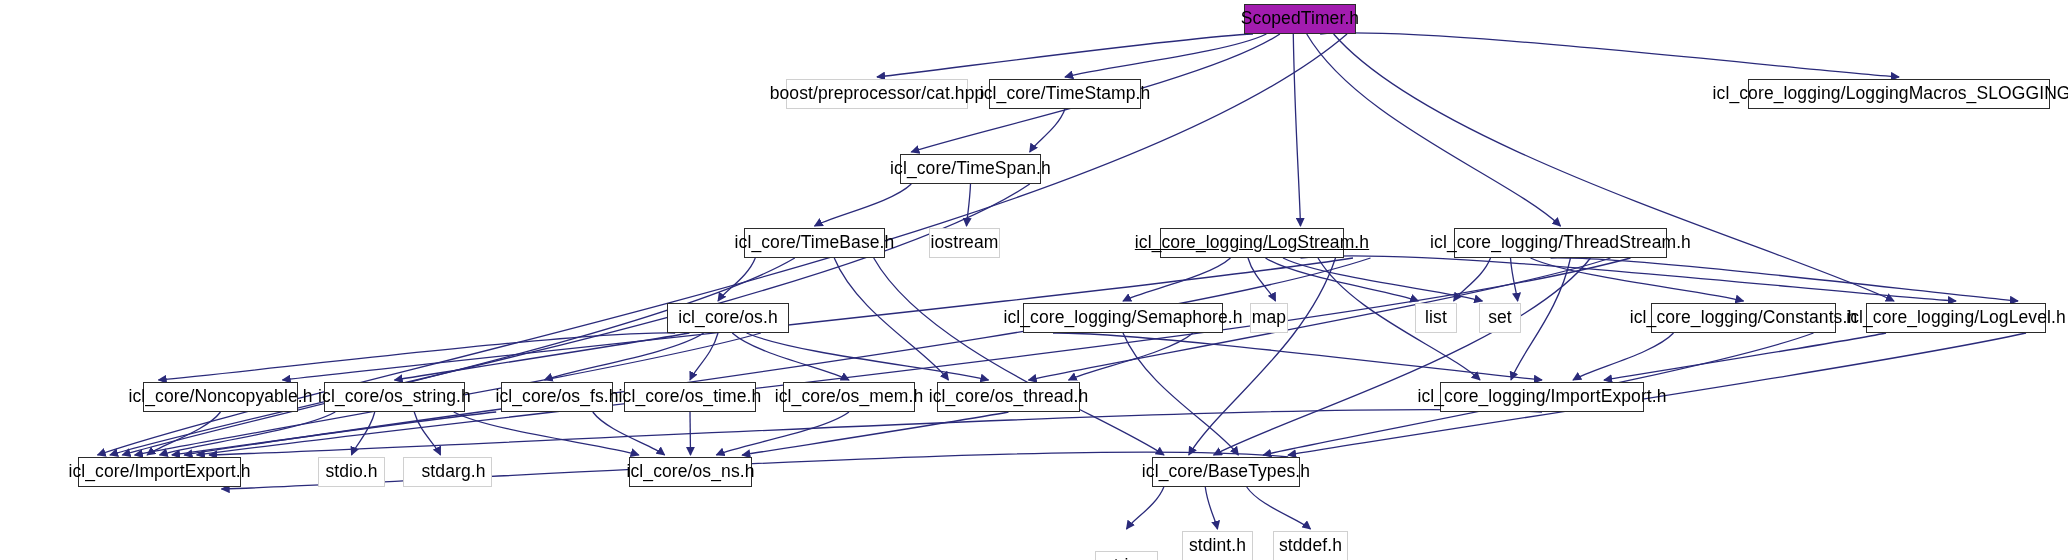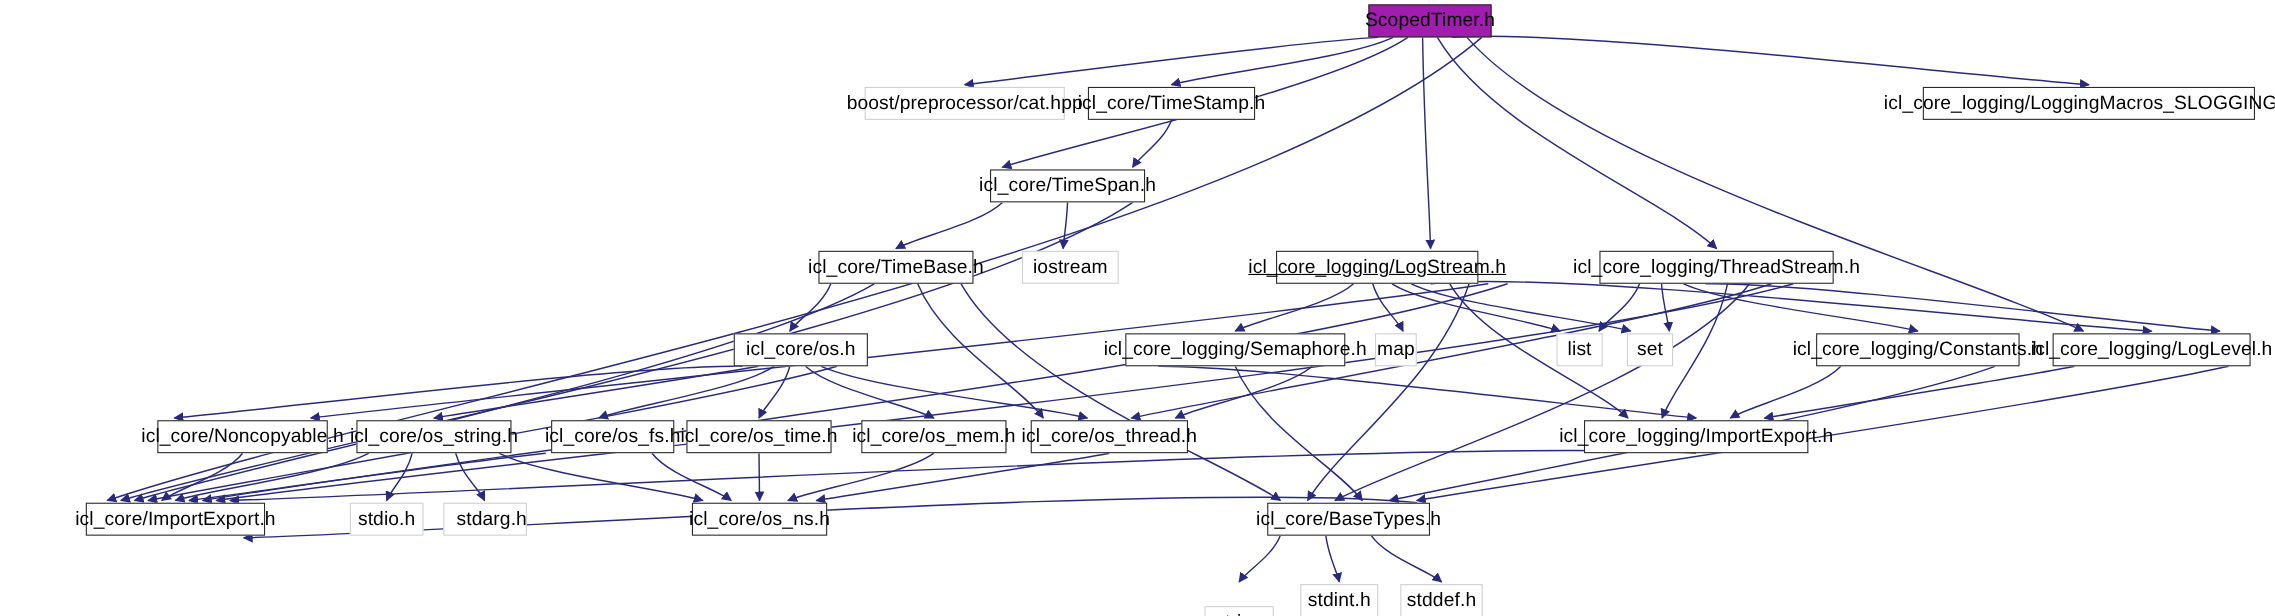--- a/index.html
+++ b/index.html
@@ -142,21 +142,21 @@
       </div>
       <div class="node solid" style="left: 1748px; top: 79px; width: 302px;">
         <span class="label">icl_core_logging/LoggingMacros_SLOGGING.h</span>
       </div>
       <div class="node solid" style="left: 900px; top: 154px; width: 141px;">
         <span class="label">icl_core/TimeSpan.h</span>
       </div>
       <div class="node solid" style="left: 744px; top: 228px; width: 141px;">
         <span class="label">icl_core/TimeBase.h</span>
       </div>
-      <div class="node light" style="left: 929px; top: 228px; width: 88px;">
+      <div class="node light" style="left: 929px; top: 228px; width: 71px;">
         <span class="label">iostream</span>
       </div>
       <div class="node solid" style="left: 1160px; top: 228px; width: 184px; text-decoration: underline;">
         <span class="label">icl_core_logging/LogStream.h</span>
       </div>
       <div class="node solid" style="left: 1454px; top: 228px; width: 213px;">
         <span class="label">icl_core_logging/ThreadStream.h</span>
       </div>
       <div class="node solid" style="left: 667px; top: 303px; width: 122px;">
         <span class="label">icl_core/os.h</span>
@@ -199,21 +199,21 @@
       </div>
       <div class="node solid" style="left: 1440px; top: 382px; width: 204px;">
         <span class="label">icl_core_logging/ImportExport.h</span>
       </div>
       <div class="node solid" style="left: 78px; top: 457px; width: 163px;">
         <span class="label">icl_core/ImportExport.h</span>
       </div>
       <div class="node light" style="left: 318px; top: 457px; width: 67px;">
         <span class="label">stdio.h</span>
       </div>
-      <div class="node light" style="left: 403px; top: 457px; width: 76px; padding-left: 12px;">
+      <div class="node light" style="left: 403px; top: 457px; width: 89px; padding-left: 12px;">
         <span class="label">stdarg.h</span>
       </div>
       <div class="node solid" style="left: 629px; top: 457px; width: 123px;">
         <span class="label">icl_core/os_ns.h</span>
       </div>
       <div class="node solid" style="left: 1152px; top: 457px; width: 148px;">
         <span class="label">icl_core/BaseTypes.h</span>
       </div>
       <div class="node light" style="left: 1095px; top: 531px; width: 63px; margin-top: 20px;">
         <span class="label">string</span>

